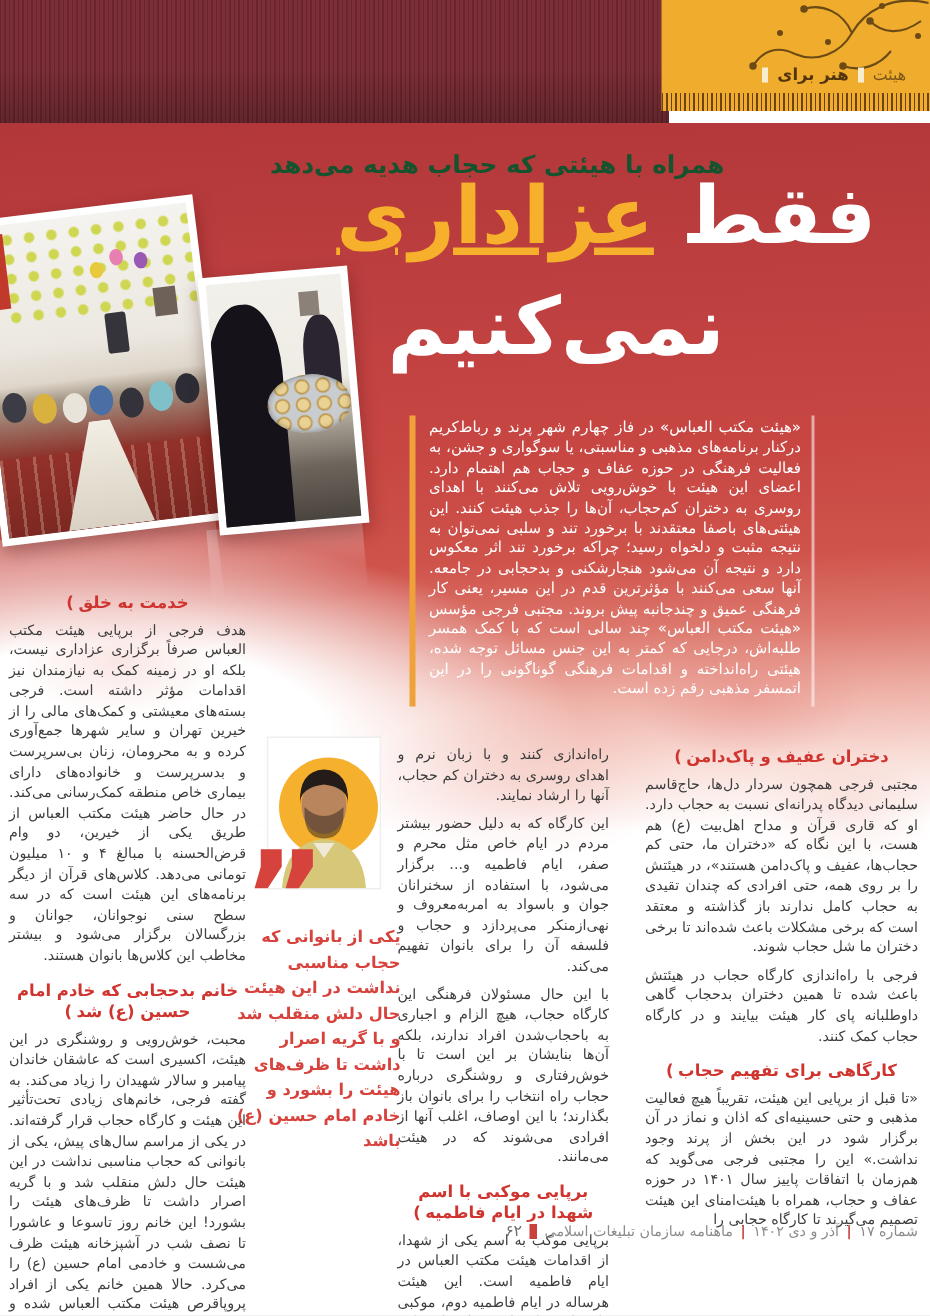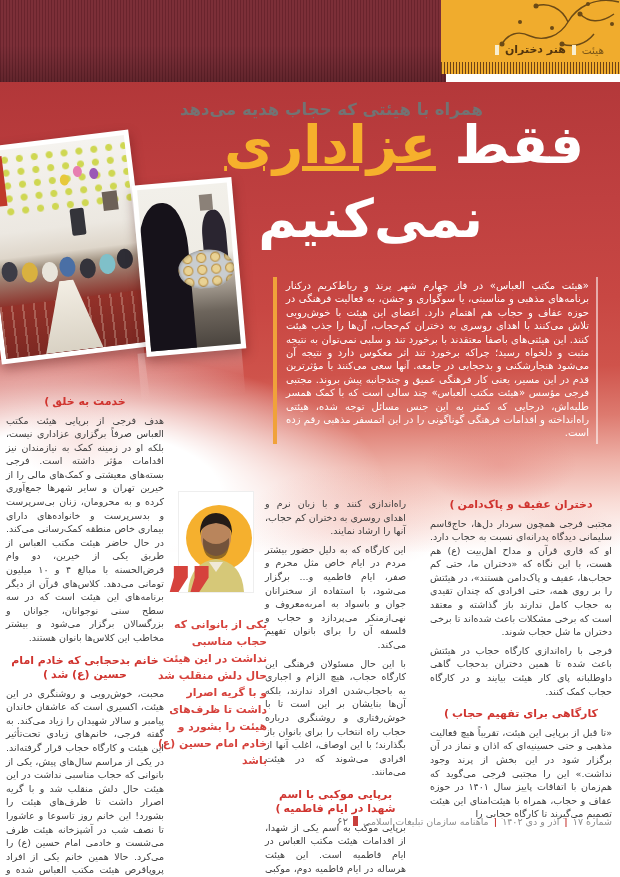--- a/index.html
+++ b/index.html
@@ -43,28 +43,28 @@
   }
   .wash {
     position:absolute; top:380px; left:0; width:620px; height:230px; pointer-events:none;
     background:
       radial-gradient(ellipse 110px 60px at 500px 85px,  rgba(225,115,108,.30), rgba(225,115,108,0) 70%),
       radial-gradient(ellipse 150px 75px at 350px 140px, rgba(231,140,130,.22), rgba(231,140,130,0) 70%),
       radial-gradient(ellipse 100px 55px at  80px  60px, rgba(233,150,140,.24), rgba(233,150,140,0) 70%),
       radial-gradient(ellipse  90px 50px at 565px 160px, rgba(236,170,160,.25), rgba(236,170,160,0) 70%);
   }
   .kicker {
-    position:absolute; top:100px; right:137px; color:#737373;
+    position:absolute; top:100px; right:137px; color:#14532d;
     font-size:16.5px; font-weight:bold; letter-spacing:0;
   }
   .t1 { position:absolute; top:112px; right:36px; font-size:53px; font-weight:bold; line-height:1.25; white-space:nowrap; }
   .t1 .w { color:#ffffff; } .t1 .y { color:#f6b02c;text-decoration:underline; }
   .t2 { position:absolute; top:188px; right:137px; font-size:53px; font-weight:bold; color:#fff; white-space:nowrap; }
   .lede {
-    position:absolute; top:277px; left:273px; width:325px;
+    position:absolute; top:277px; left:273px; width:270px;
     border-left:4px solid #f0a23a; border-right:2px solid rgba(255,255,255,.55);
     padding:2px 7px 4px 9px;
     color:#fff; font-size:10px; line-height:13.4px; text-align:justify;
   }
   
   .photo { position:absolute; background:#fff; padding:5px; box-shadow:0 5px 12px rgba(60,10,10,.35); }
   .photo .inner { position:relative; width:100%; height:100%; overflow:hidden; }
   .photo1 { left:-12px; top:138px; width:154px; height:218px; transform:rotate(-7deg); }
   .ph1 { background: linear-gradient(180deg,#f5f3ef 0%, #ece8e1 40%, #ded6ca 52%, #a49685 58%, #8c2f28 76%, #7a2a24 100%); }
   .ph1 .flag { position:absolute; left:1%; top:3%; width:13%; height:24%; background:#c0392b; }
@@ -164,21 +164,21 @@
         <circle cx="148" cy="30" r="2"></circle>
           <circle cx="88" cy="34" r="2"></circle>
         <circle cx="124" cy="10" r="2"></circle>
           <circle cx="56" cy="28" r="2"></circle>
       </g>
     </svg>
 
     <div class="tag-row">
       <span class="tag-sub">هیئت</span>
       <span class="tag-block"></span>
-      <span class="tag-main">هنر دختران</span>
+      <span class="tag-main">هنر برای</span>
       <span class="tag-block"></span>
     </div>
     <div class="fringe"></div>
   </div>
 
   <div class="hero"></div>
   <div class="wash"></div>
 
   <div class="kicker">همراه با هیئتی که حجاب هدیه می‌دهد</div>
   <div class="t1"><span class="w">فقط</span> <span class="y">عزاداری</span></div>

